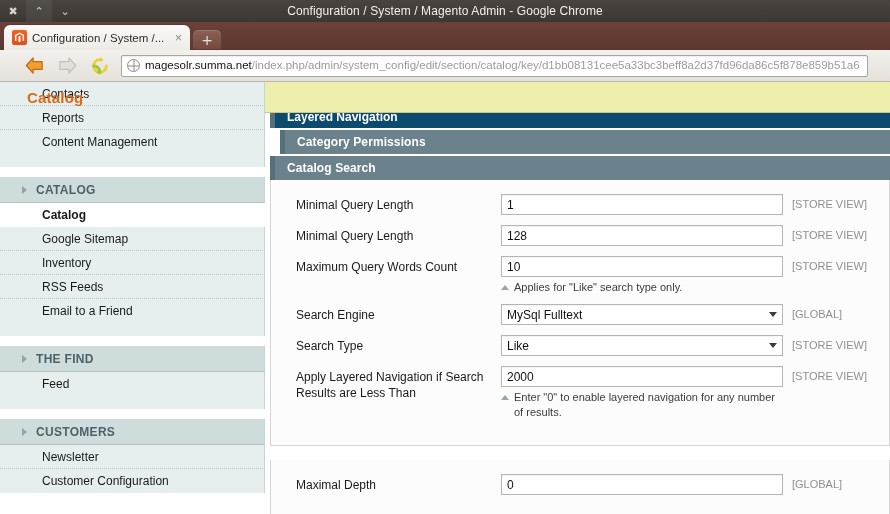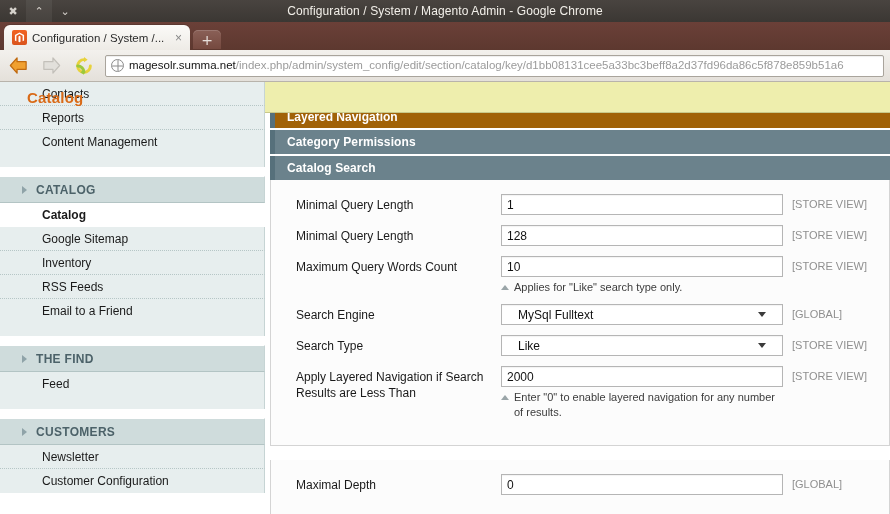--- a/index.html
+++ b/index.html
@@ -93,21 +93,21 @@
     box-shadow: inset 0 1px 0 rgba(255,255,255,0.15);
   }
 
   
   .toolbar {
     height: 32px;
     background: linear-gradient(to bottom, #f3f1ed 0%, #e4e0da 100%);
     border-bottom: 1px solid #b8b3ab;
     display: flex;
     align-items: center;
-    padding: 0 6px;
+    padding: 0 22px;
     gap: 9px;
   }
   .navbtn {
     width: 24px; height: 24px;
     display: flex; align-items: center; justify-content: center;
     flex: 0 0 auto;
   }
   .omnibox {
     flex: 1 1 auto;
     height: 22px;
@@ -284,21 +284,21 @@
     align-items: center;
     box-shadow: inset 0 1px 1px rgba(0,0,0,0.05);
   }
   .fselect {
     width: 282px;
     height: 21px;
     border: 1px solid #b5b5b5;
     background: #ffffff;
     font-size: 12px;
     color: #111;
-    padding: 0 16px;
+    padding: 0 5px;
     display: flex;
     align-items: center;
     justify-content: space-between;
     box-shadow: inset 0 1px 1px rgba(0,0,0,0.05);
   }
   .fselect .arrow {
     width: 0; height: 0;
     border-left: 4px solid transparent;
     border-right: 4px solid transparent;
     border-top: 5px solid #3b3b3b;
@@ -333,21 +333,21 @@
   .msg-overlay {
     position: absolute;
     top: 0; left: 0; right: 0;
     height: 31px;
     background: #eeeead;
     border-bottom: 1px solid #c9c98a;
     z-index: 5;
   }
   .ghost-head {
     height: 22px;
-    background: #a16207;
+    background: #0c4a6e;
     border-left: 5px solid #56707b;
     color: #ffffff;
     font-size: 12px;
     font-weight: bold;
     display: flex;
     align-items: center;
     padding-left: 12px;
     margin-bottom: 2px;
   }
 </style>
@@ -467,21 +467,21 @@
         <div class="ghost-head">
           <span>Price</span>
         </div>
         <div class="ghost-head">
           <span>Layered Navigation</span>
         </div>
       </div>
     <div class="msg-overlay"></div>
 
     <div id="collapsed-root">
-        <div class="sect-head" style="margin-bottom: 2px;">
+        <div class="sect-head" style="margin-bottom: 2px; margin-left: 10px;">
           <span>Category Permissions</span>
         </div>
       </div>
     <div id="sections-root">
         <div>
           <div class="sect-head">
             <span>Catalog Search</span>
           </div>
           <div class="sect-body">
             <div class="frow">

